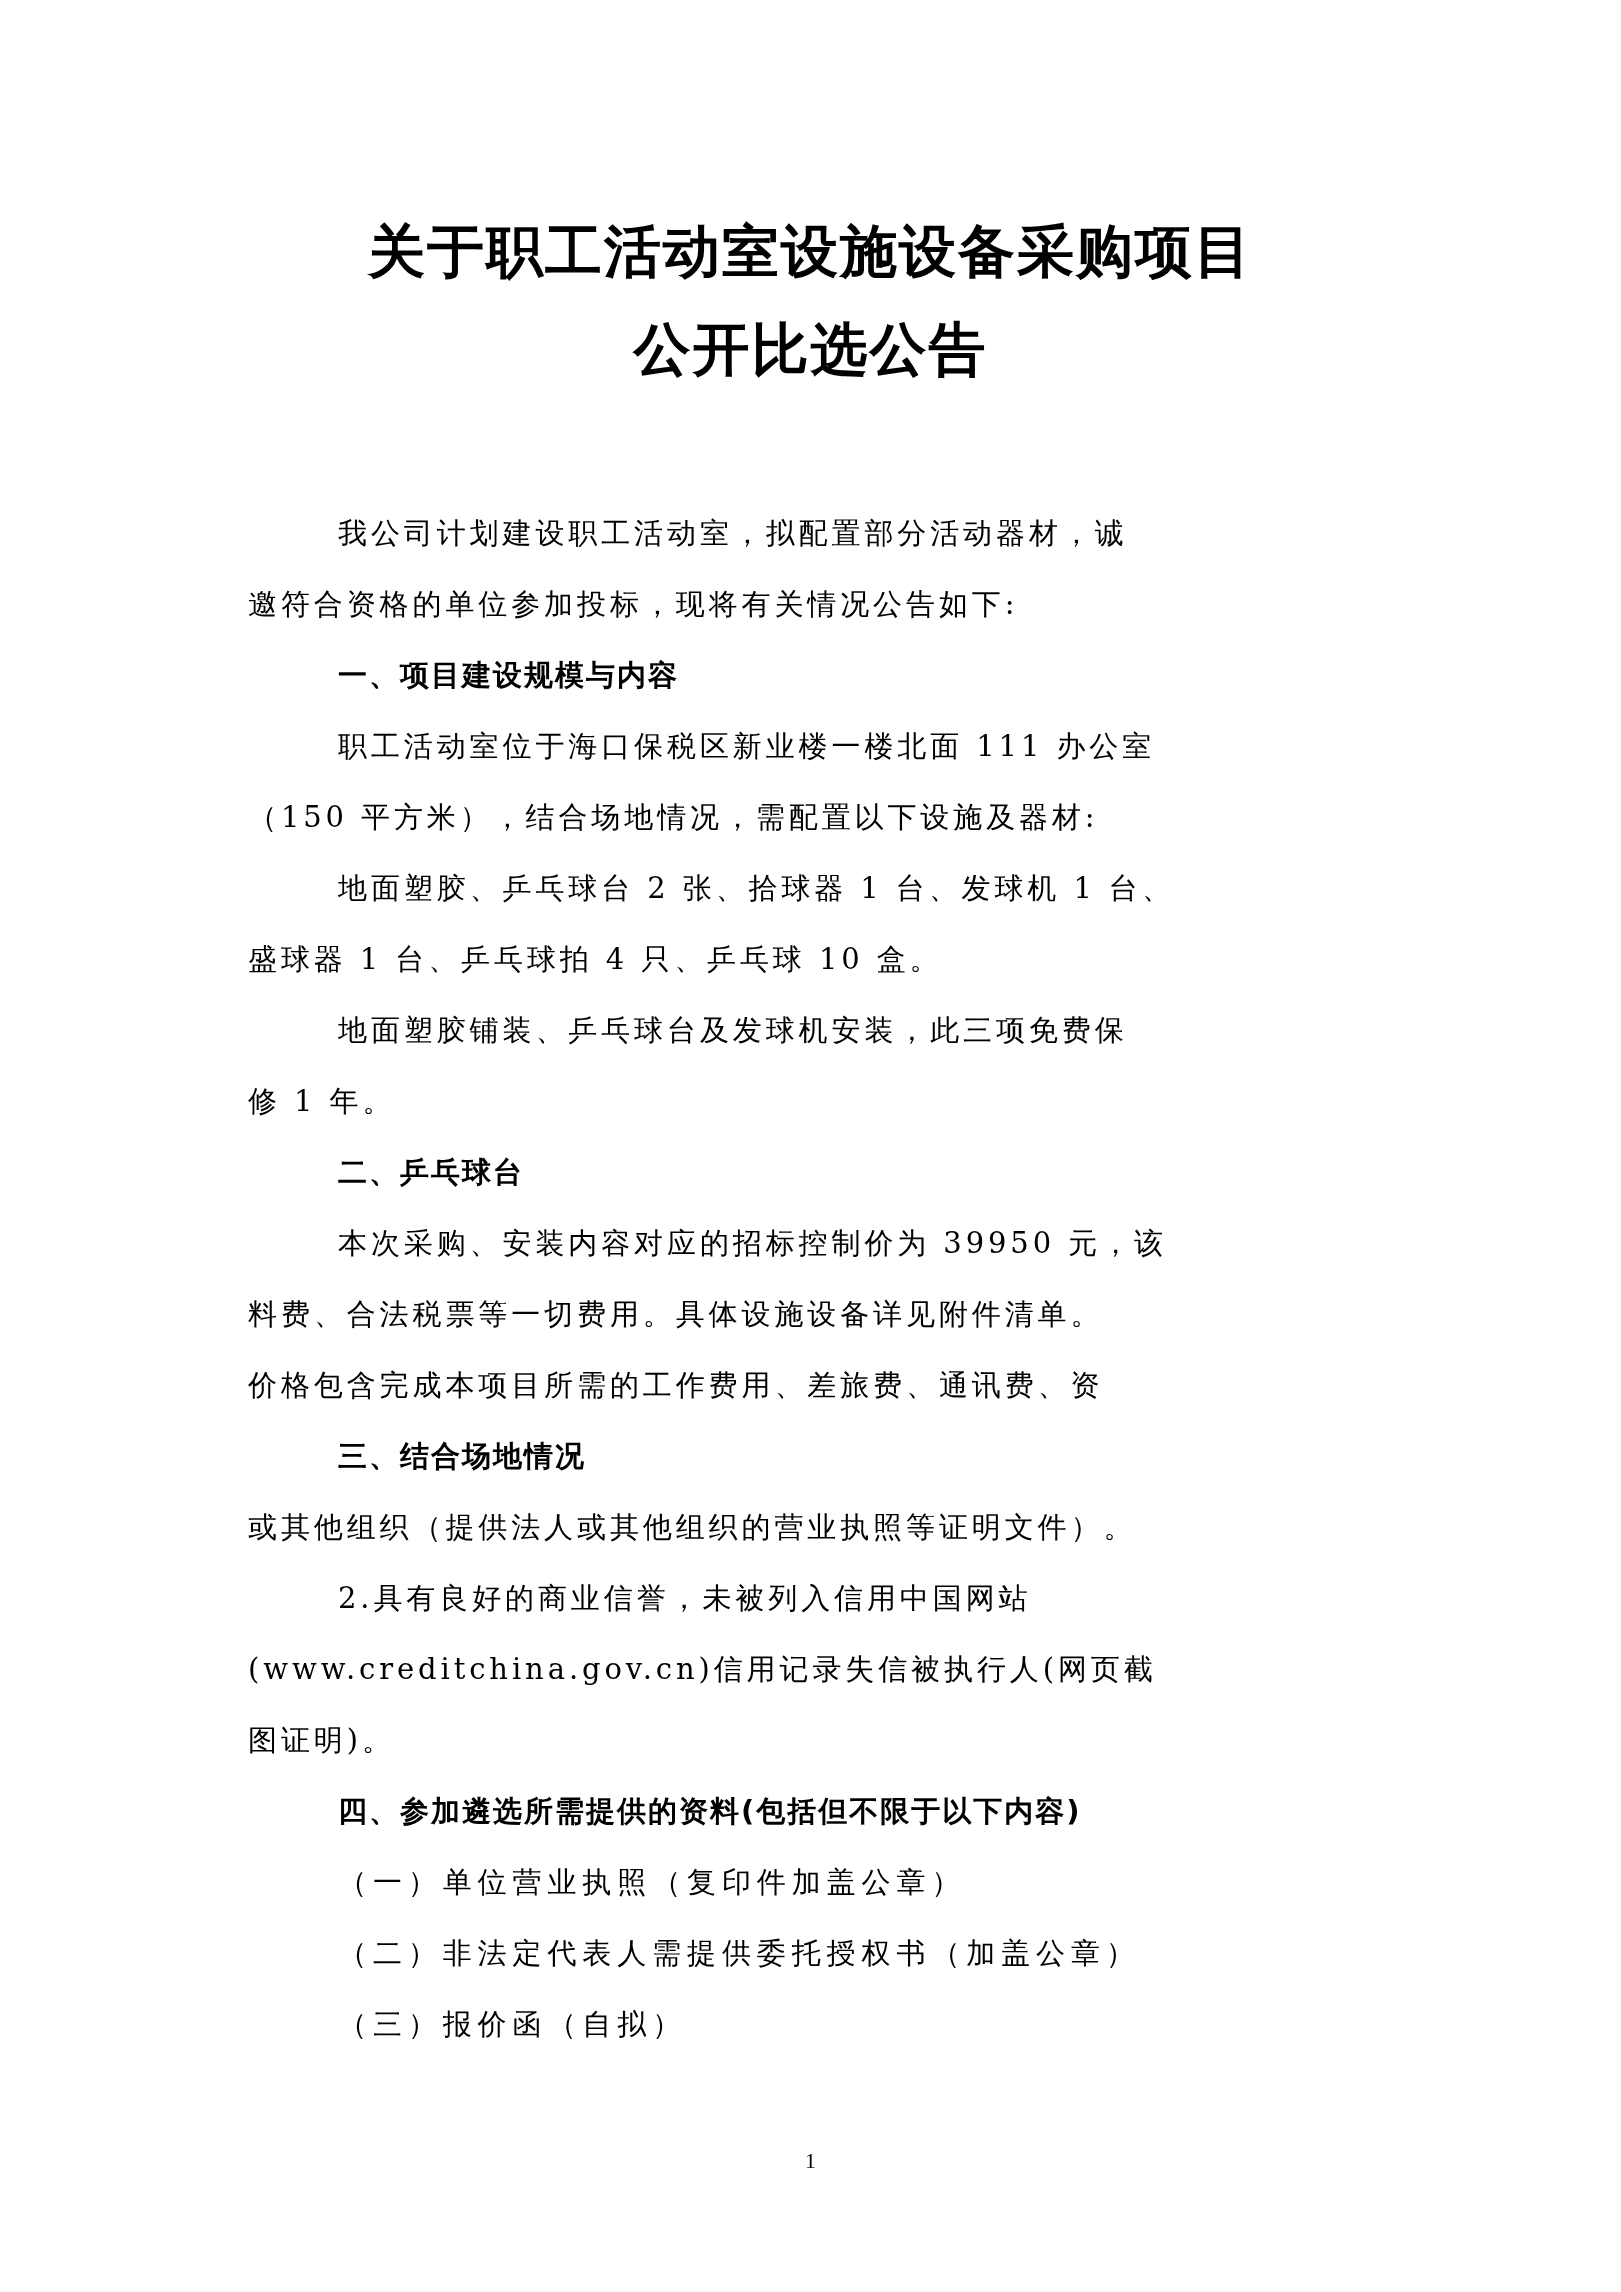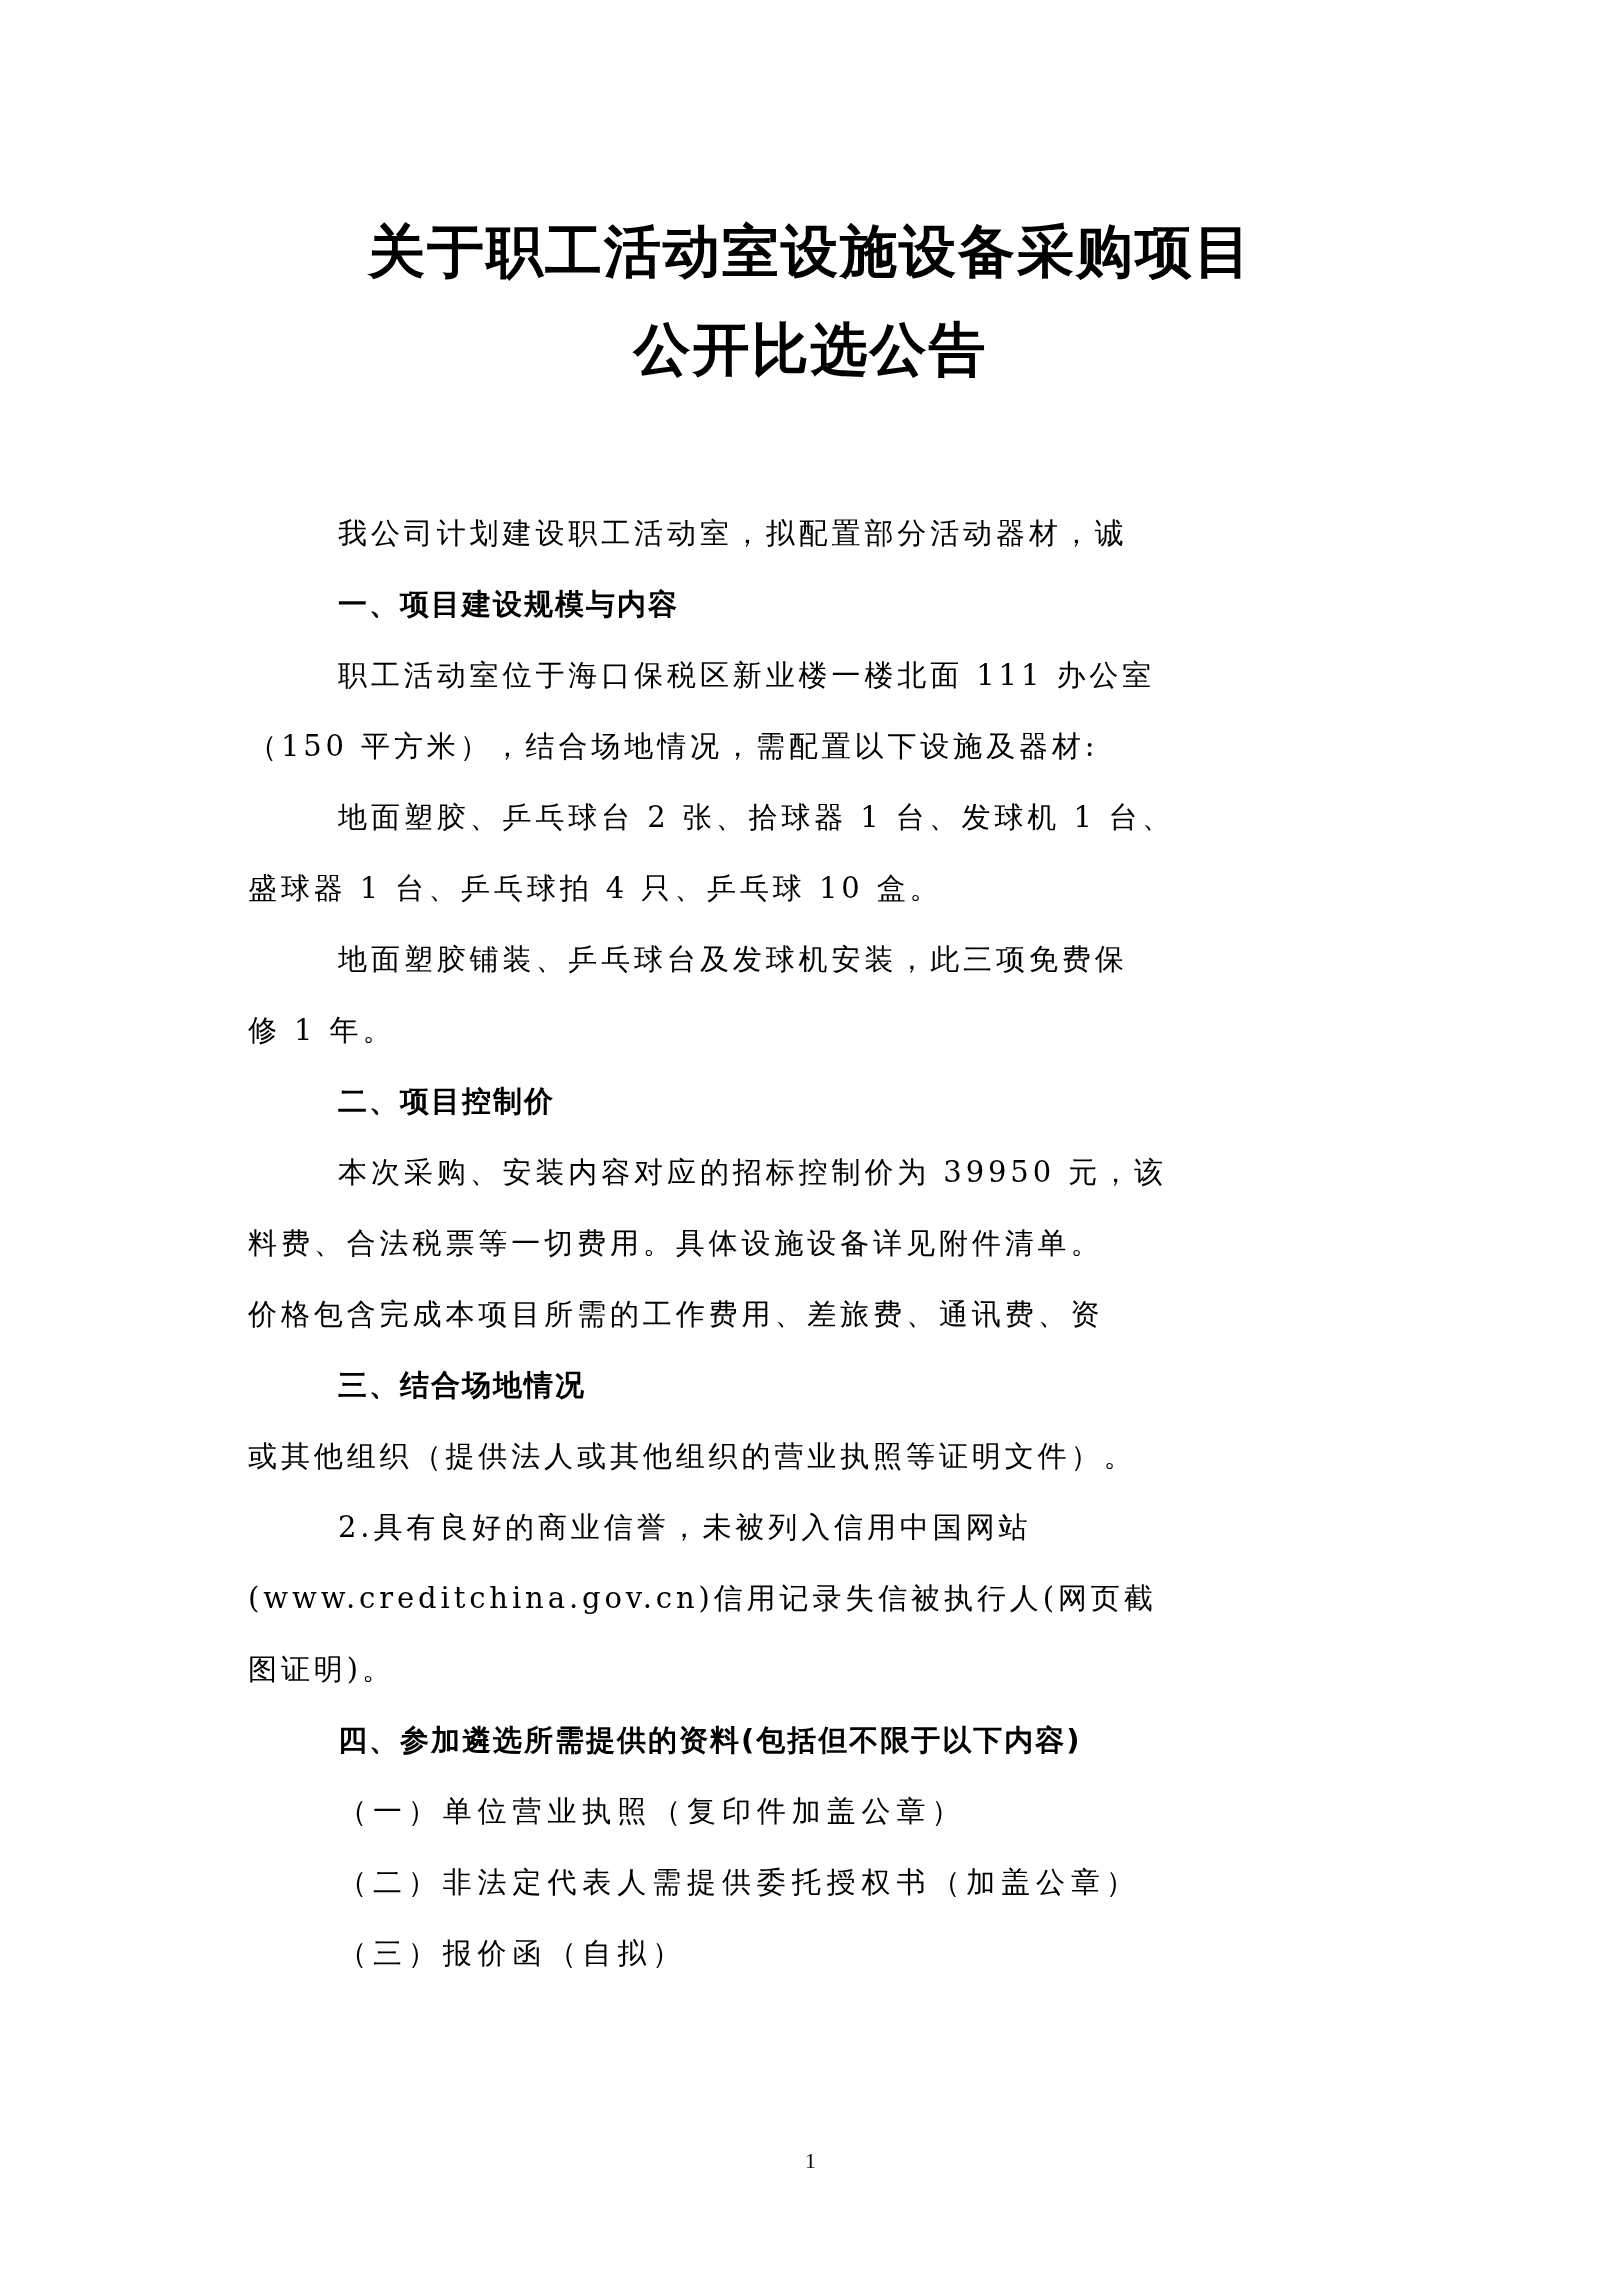--- a/index.html
+++ b/index.html
@@ -28,30 +28,31 @@
   </style>
 </head>
 <body>
 
 <div class="page">
   <div class="title l1">关于职工活动室设施设备采购项目</div>
   <div class="title l2">公开比选公告</div>
 
   <div class="body">
     <div class="line indent">我公司计划建设职工活动室，拟配置部分活动器材，诚</div>
+    <div class="line">邀符合资格的单位参加投标，现将有关情况公告如下:</div>
 
     <div class="line indent heading">一、项目建设规模与内容</div>
     <div class="line indent">职工活动室位于海口保税区新业楼一楼北面 111 办公室</div>
     <div class="line">（150 平方米），结合场地情况，需配置以下设施及器材:</div>
     <div class="line indent">地面塑胶、乒乓球台 2 张、拾球器 1 台、发球机 1 台、</div>
     <div class="line">盛球器 1 台、乒乓球拍 4 只、乒乓球 10 盒。</div>
     <div class="line indent">地面塑胶铺装、乒乓球台及发球机安装，此三项免费保</div>
     <div class="line">修 1 年。</div>
 
-    <div class="line indent heading">二、项目控制价</div>
+    <div class="line indent heading">二、乒乓球台</div>
     <div class="line indent">本次采购、安装内容对应的招标控制价为 39950 元，该</div>
     <div class="line">料费、合法税票等一切费用。具体设施设备详见附件清单。</div>
     <div class="line">价格包含完成本项目所需的工作费用、差旅费、通讯费、资</div>
 
     <div class="line indent heading">三、结合场地情况</div>
     <div class="line">或其他组织（提供法人或其他组织的营业执照等证明文件）。</div>
     <div class="line indent">2.具有良好的商业信誉，未被列入信用中国网站</div>
     <div class="line">(www.creditchina.gov.cn)信用记录失信被执行人(网页截</div>
     <div class="line">图证明)。</div>
 

